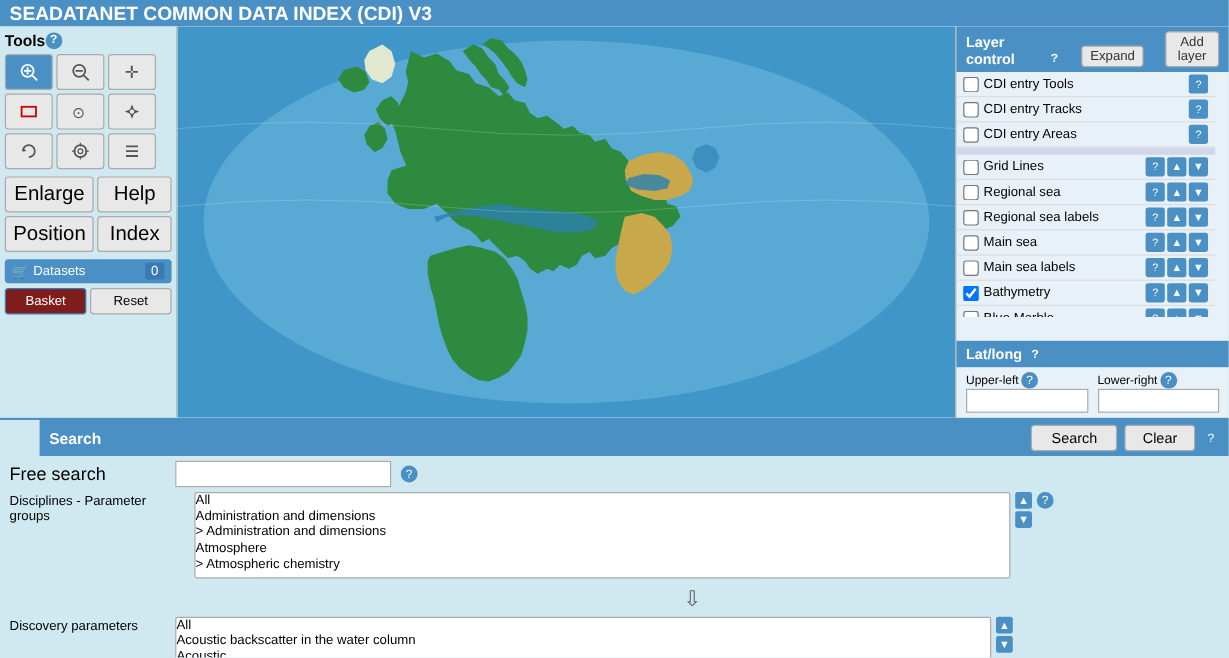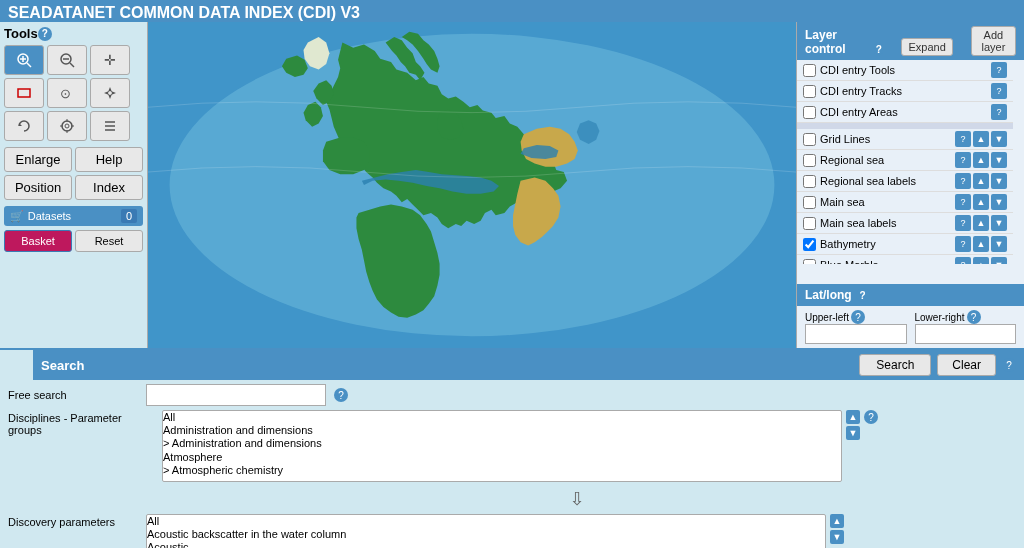--- a/index.html
+++ b/index.html
@@ -80,21 +80,21 @@
       gap: 3px;
       margin-bottom: 6px;
     }
 
     .action-btn {
       background: #e8e8e8;
       border: 1px solid #aaa;
       border-radius: 3px;
       padding: 4px 6px;
       cursor: pointer;
-      font-size: 13px;
+      font-size: 17px;
       text-align: center;
     }
 
     .datasets-bar {
       background: #4a90c4;
       color: white;
       padding: 3px 6px;
       border-radius: 3px;
       display: flex;
       align-items: center;
@@ -104,21 +104,21 @@
     }
 
     .basket-reset {
       display: grid;
       grid-template-columns: 1fr 1fr;
       gap: 3px;
       margin-bottom: 8px;
     }
 
     .basket-btn {
-      background: #be185d;
+      background: #7f1d1d;
       color: white;
       border: 1px solid #3a7ab4;
       border-radius: 3px;
       padding: 4px 6px;
       cursor: pointer;
       font-size: 11px;
       text-align: center;
     }
 
     .reset-btn {
@@ -579,21 +579,21 @@
       <button class="search-btn">Search</button>
       <button class="clear-btn">Clear</button>
       <span class="help-circle">?</span>
     </div>
   </div>
 
   <div style="display:flex; padding:4px 8px 0 8px; gap:4px;">
 
     <div style="display:flex; flex-direction:column; gap:4px; width:100%;">
       <div style="display:flex; align-items:center; gap:8px;">
-        <span style="font-size:11px; width:130px;">Free search</span>
+        <span style="font-size:15px; width:130px;">Free search</span>
         <input type="text" class="search-input" style="">
         <span class="help-circle">?</span>
       </div>
 
       <div style="display:flex; align-items:flex-start; gap:24px;">
         <span style="font-size:11px; width:130px; padding-top:2px;">Disciplines - Parameter groups</span>
         <div style="display:flex; gap:4px; align-items:flex-start;">
           <select multiple="" class="param-select" size="5" style="width:680px; height:72px; font-size:11px;">
             <option>All</option>
             <option>Administration and dimensions</option>

